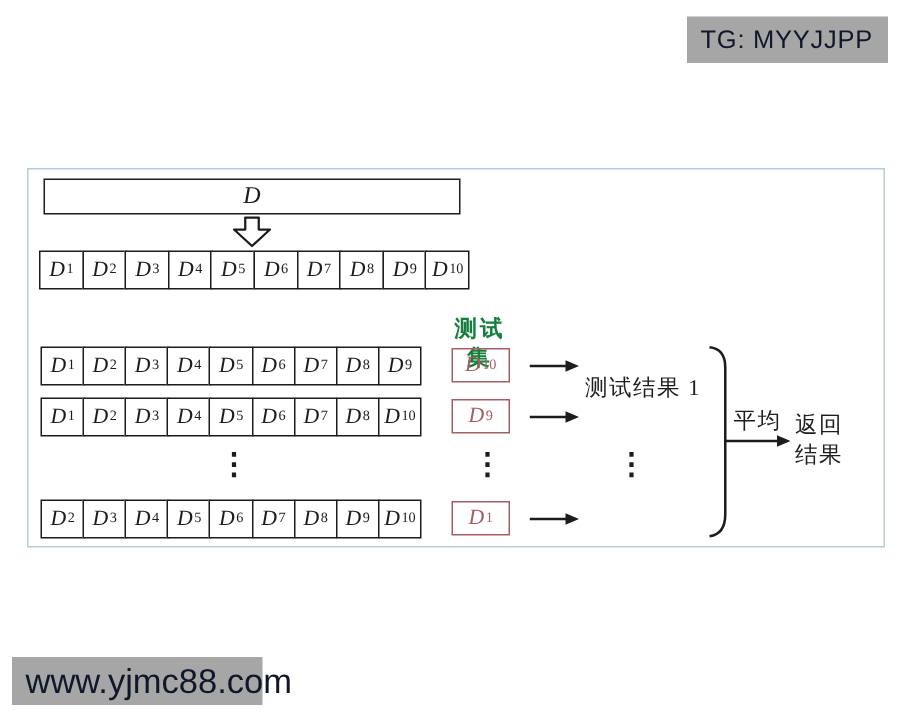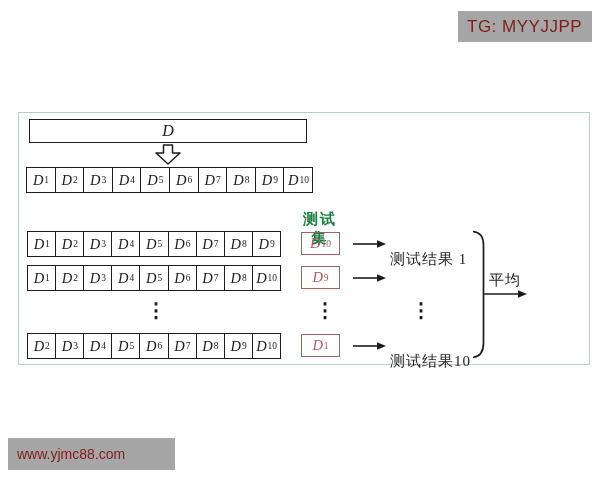--- a/index.html
+++ b/index.html
@@ -2,26 +2,26 @@
 <html><head>
 <meta charset="utf-8">
 <title>diagram</title>
 <style>
   html,body{margin:0;padding:0}
   body{
     width:600px;height:480px;position:relative;background:#ffffff;
     font-family:"Liberation Serif", serif;color:#1c1c1c;overflow:hidden;
   }
   .badge{
-    position:absolute;background:#a6a6a6;color:#7f1d1d;
+    position:absolute;background:#a6a6a6;color:#0f172a;
     font-family:"Liberation Sans", sans-serif;
     display:flex;align-items:center;padding-left:9px;box-sizing:border-box;
   }
   .tg{left:458px;top:11px;width:134px;height:31px;font-size:17px;letter-spacing:.5px}
-  .wm{left:8px;top:438px;width:167px;height:32px;font-size:14px}
+  .wm{left:8px;top:438px;width:167px;height:32px;font-size:23px}
 
   .frame{
     position:absolute;left:18px;top:112px;width:572px;height:253px;
     border:1.5px solid #b5ced6;box-sizing:border-box;background:#fff;
   }
   .dbox{
     position:absolute;left:10px;top:6px;width:278px;height:24px;
     border:1.5px solid #1c1c1c;box-sizing:border-box;
     display:flex;align-items:center;justify-content:center;
   }
@@ -264,26 +264,29 @@
         </span>
       </div>
     <div class="tbox">
         <i class="dv">D</i>
         <sub>1</sub>
       </div>
     <svg class="harrow" width="33" height="10" viewBox="0 0 33 10">
       <line x1="0" y1="5" x2="25" y2="5" stroke="#1c1c1c" stroke-width="1.6"></line>
         <polygon points="24,1.2 33,5 24,8.8" fill="#1c1c1c"></polygon>
     </svg>
-    <div class="result">测试结果10</div>
   </div>
 
   <svg class="brace" width="15" height="129" viewBox="0 0 15 129">
     <path d="M2 1.5 Q12.5 2.5 12.5 15 L12.5 113 Q12.5 126 2 127.5" fill="none" stroke="#1c1c1c" stroke-width="1.7"></path>
   </svg>
   <div class="avg">平均</div>
   <svg class="midarrow" width="44" height="10" viewBox="0 0 44 10">
     <line x1="0" y1="5" x2="36" y2="5" stroke="#1c1c1c" stroke-width="1.6"></line>
       <polygon points="35,1.2 44,5 35,8.8" fill="#1c1c1c"></polygon>
   </svg>
+  <div class="ret">
+    <div>返回</div>
+    <div>结果</div>
+  </div>
 </div>
 
 <div class="badge wm">www.yjmc88.com</div>
 
 </body></html>

